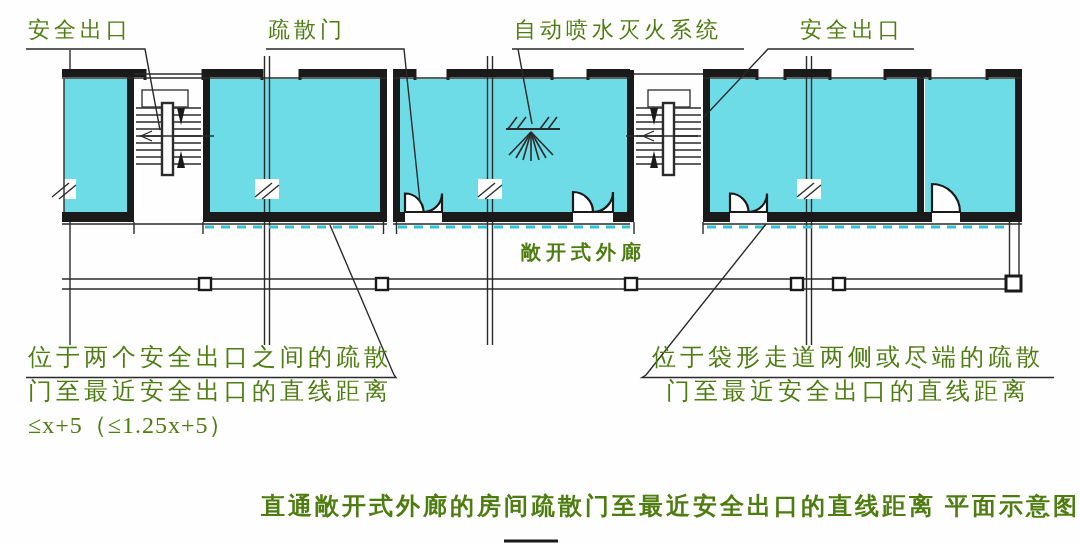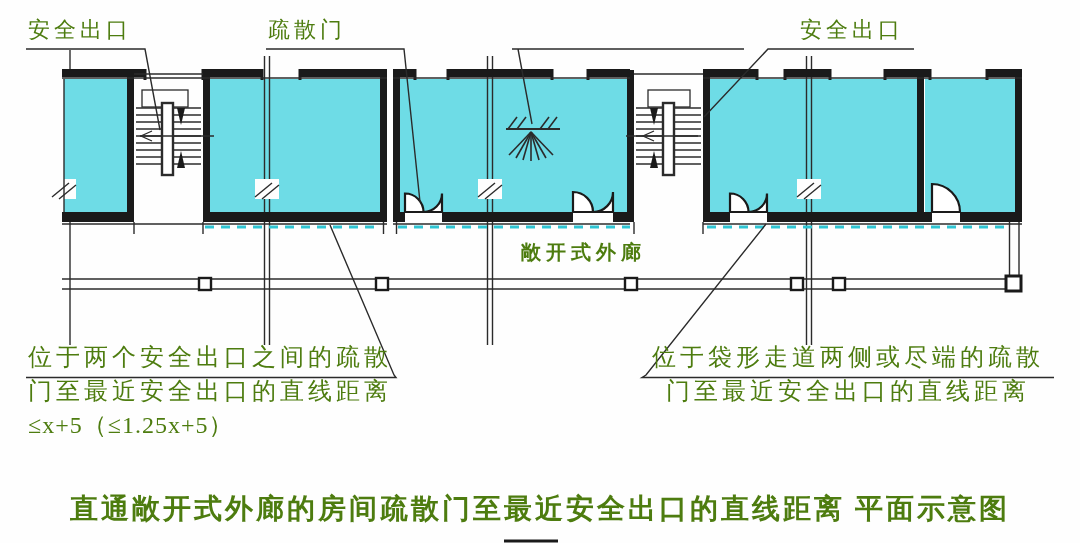--- a/index.html
+++ b/index.html
@@ -3,21 +3,21 @@
 <meta charset="utf-8">
 <style>
   html,body{margin:0;padding:0;background:#ffffff;}
   #canvas{position:relative;width:1080px;height:543px;background:#fefefe;overflow:hidden;
           font-family:"Liberation Serif","DejaVu Serif",serif;color:#4d7c0f;}
   #plan-svg{position:absolute;left:0;top:0;}
   .callout{position:absolute;font-size:22px;letter-spacing:4px;white-space:nowrap;}
   .corridor-label{position:absolute;font-size:20px;letter-spacing:5px;font-weight:600;white-space:nowrap;}
   .annotation{position:absolute;font-size:24px;letter-spacing:4px;line-height:34px;white-space:nowrap;}
   .annotation .formula{letter-spacing:1px;}
-  .title{position:absolute;left:0;top:490px;width:100%;text-align:center;font-size:28px;
+  .title{position:absolute;left:0;top:490px;width:100%;text-align:right;font-size:24px;
          font-weight:bold;letter-spacing:3px;white-space:nowrap;}
 </style>
 </head>
 <body>
 
 <div id="canvas">
 
 <svg id="plan-svg" width="1080" height="543" viewBox="0 0 1080 543">
 
   <g fill="#6edce6">
@@ -215,20 +215,21 @@
     <polyline points="914,49 768,49 704,117"></polyline>
     <polyline points="330,225 394,375 396,377.5 26,377.5"></polyline>
     <polyline points="766,224 646,375 642,377.5 1054,377.5"></polyline>
   </g>
 
   <line x1="504" y1="541" x2="558" y2="541" stroke-width="3" stroke="#1a1a1a"></line>
 </svg>
 
 <div class="callout" style="left:28px;top:15px;">安全出口</div>
 <div class="callout" style="left:268px;top:15px;">疏散门</div>
+<div class="callout" style="left:514px;top:15px;">自动喷水灭火系统</div>
 <div class="callout" style="left:800px;top:15px;">安全出口</div>
 
 <div class="corridor-label" style="left:521px;top:239px;">敞开式外廊</div>
 
 <div class="annotation" style="left:28px;top:340px;">
   <div>位于两个安全出口之间的疏散</div>
   <div>门至最近安全出口的直线距离</div>
   <div class="formula">≤x+5（≤1.25x+5）</div>
 </div>
 

